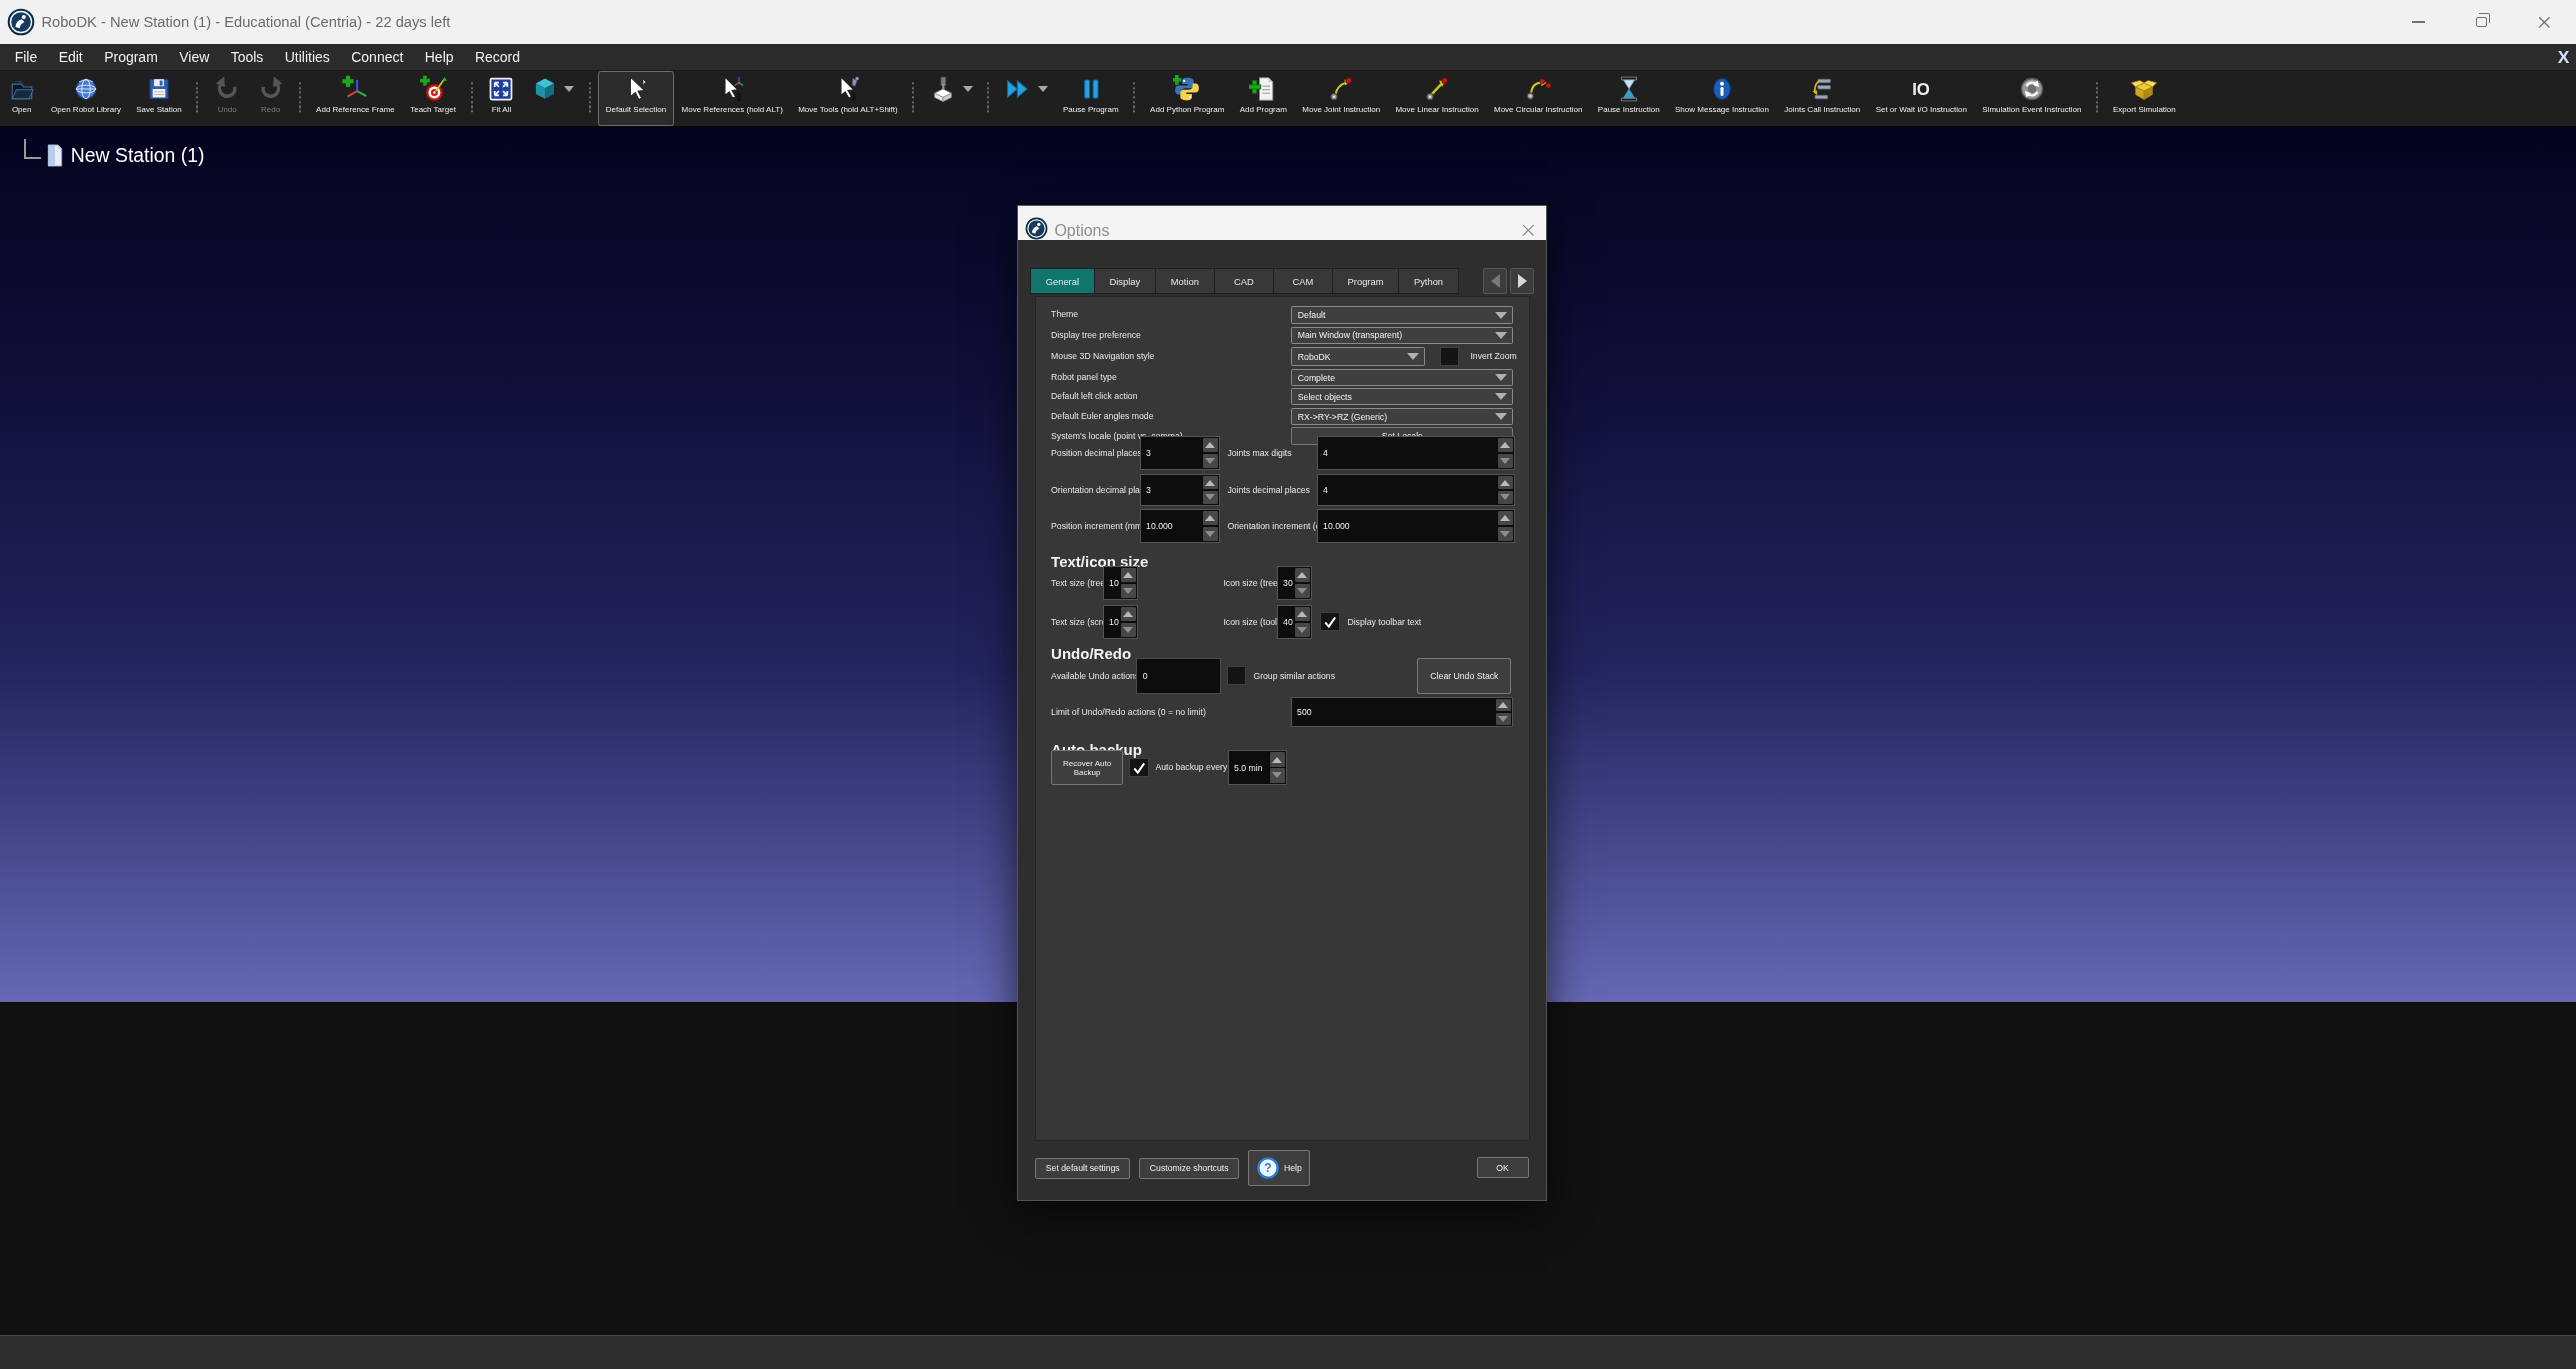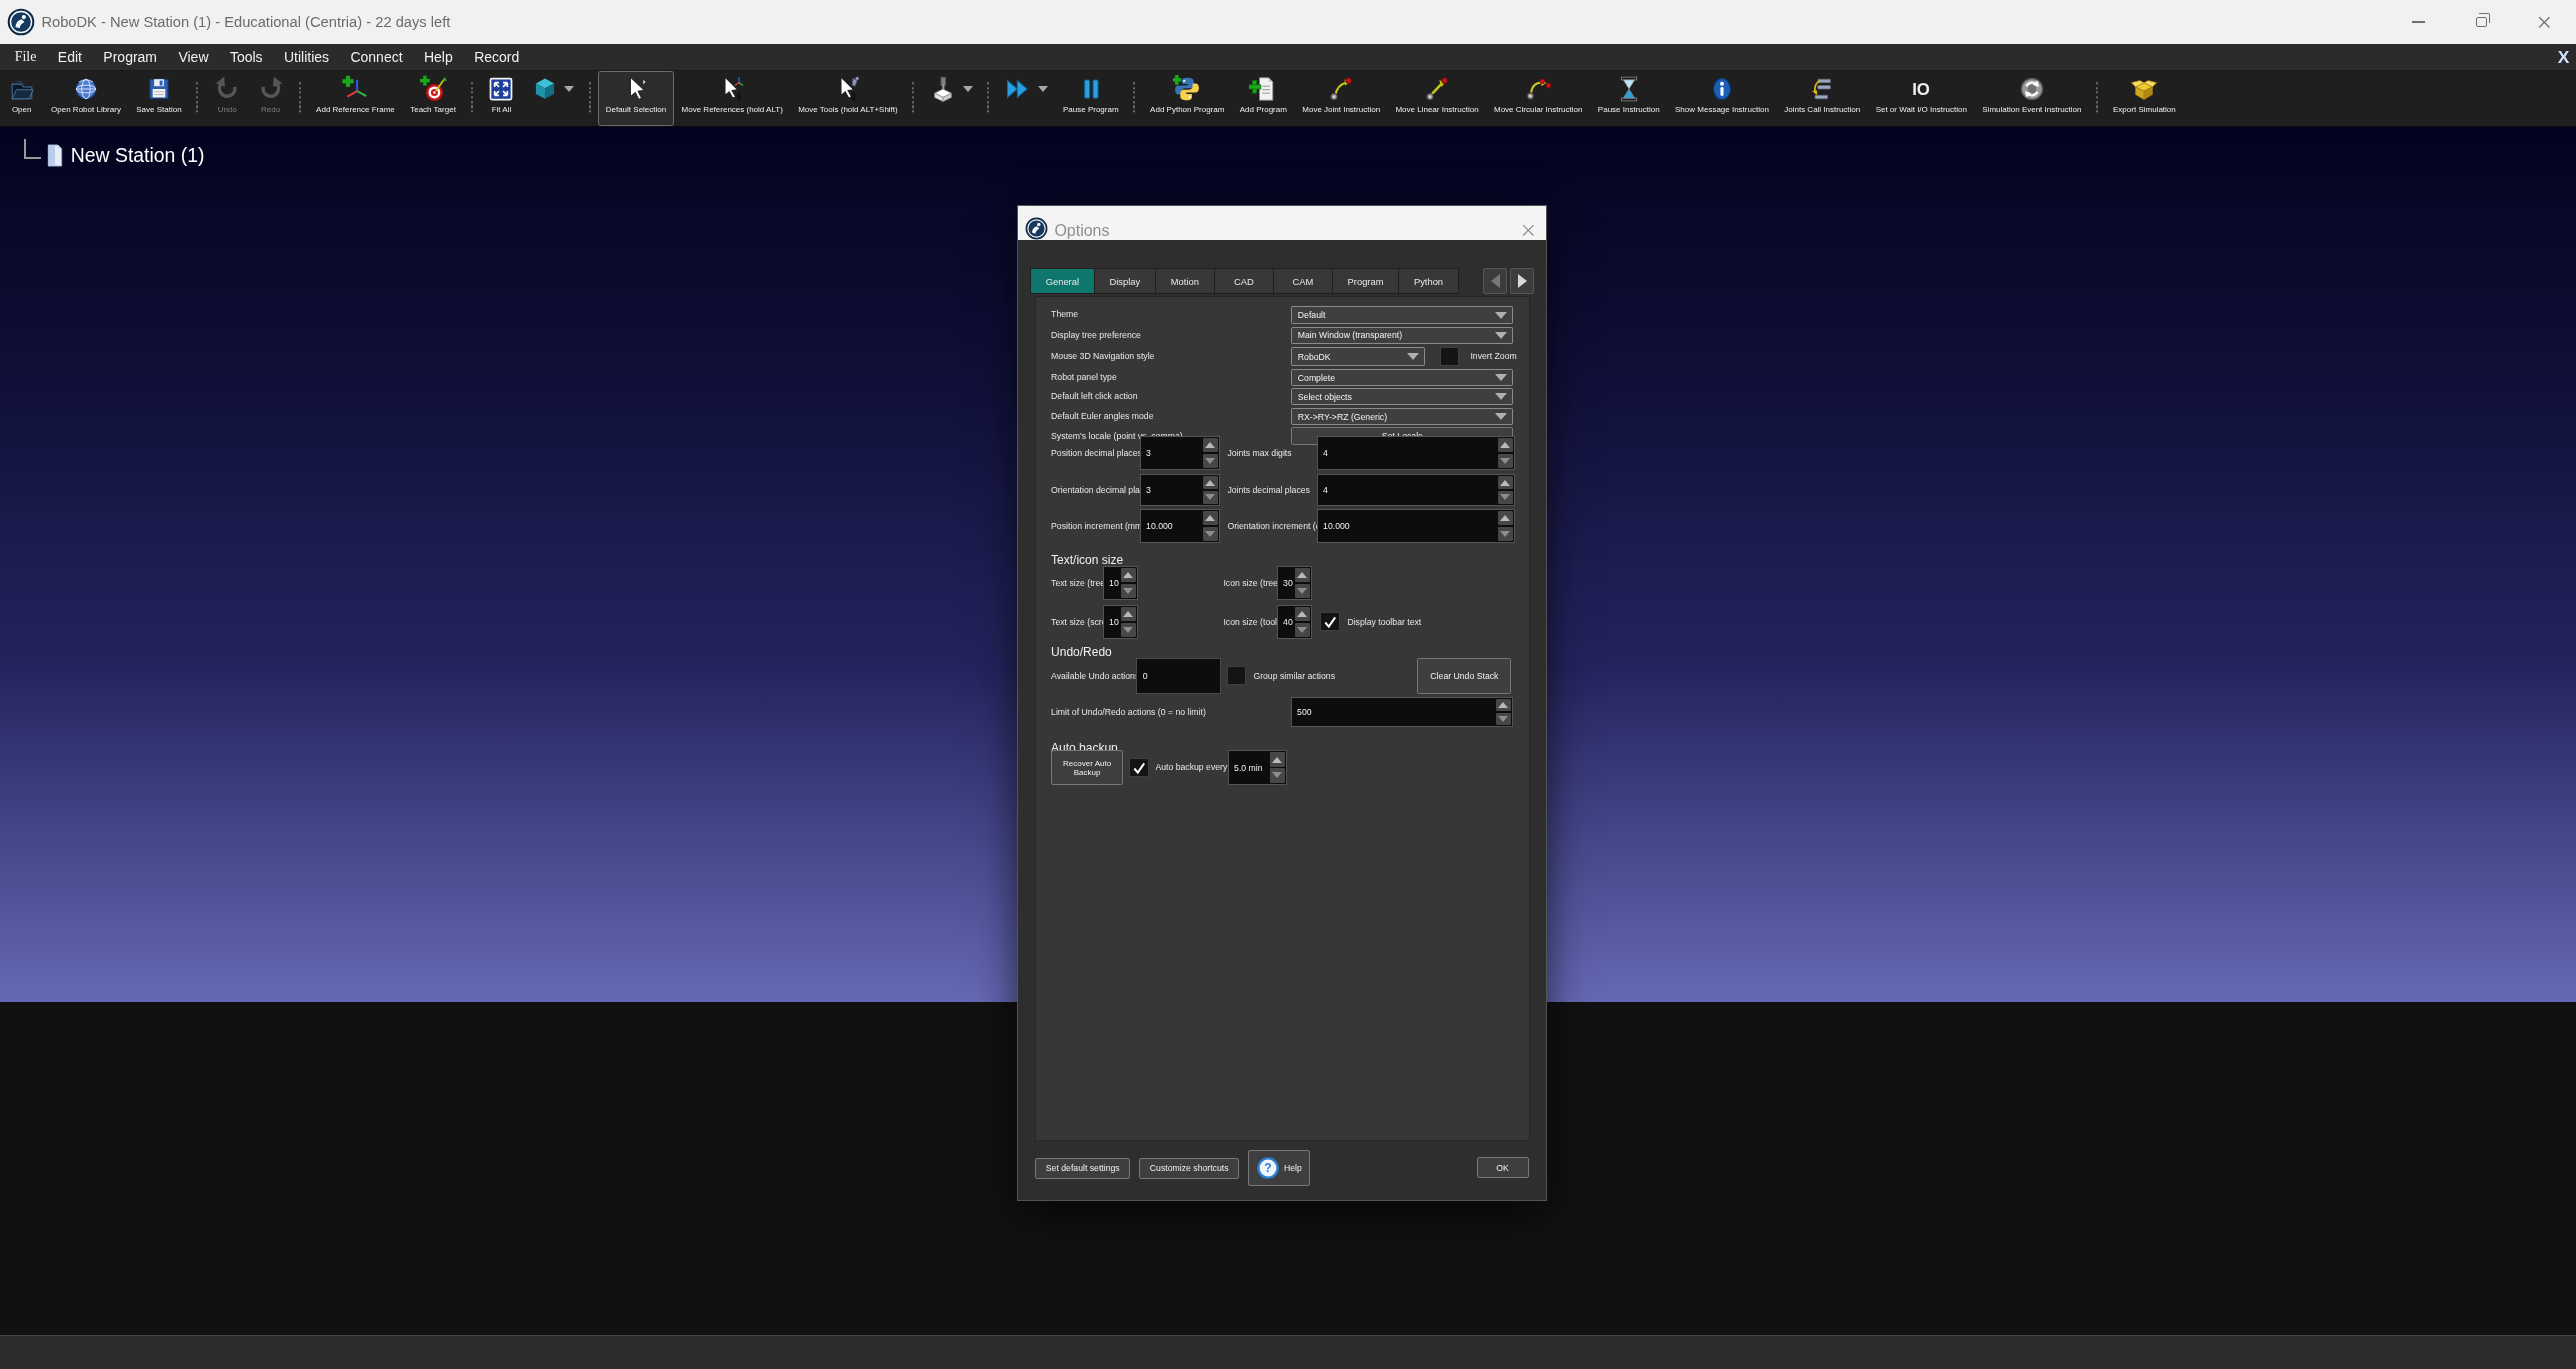--- a/index.html
+++ b/index.html
@@ -14,21 +14,21 @@
   .win-controls { margin-left:auto; display:flex; height:100%; }
   .win-btn { width:63px; height:100%; display:flex; align-items:center; justify-content:center; cursor:default; }
   .win-min i { display:block; width:13.4px; height:1.3px; background:#707070; }
   .win-max i { display:block; width:10.7px; height:10.7px; border:1.3px solid #707070; border-radius:2px; position:relative; }
   .win-max i::before { content:""; position:absolute; left:2px; top:-4.7px; width:9.4px; height:9.4px; border:1.3px solid #707070; border-left:none; border-bottom:none; border-radius:0 2px 0 0; }
   .win-close svg { width:14.7px; height:14.7px; }
 
   
   .menubar { position:absolute; left:0; top:44px; width:100%; height:27px; background:#2b2b2b; display:flex; align-items:center; border-bottom:0.7px solid #1a1a1a; }
   .menu-item { color:#f2f2f2; font-size:14px; padding:0 10.7px; height:100%; display:flex; align-items:center; cursor:default; }
-  .menu-item:first-child { margin-left:4px;font-family:Liberation Serif, serif; }
+  .menu-item:first-child { margin-left:4px; }
   .menubar .menu-close { margin-left:auto; margin-right:6.7px; color:#cfe2ff; font-size:17.4px; font-weight:bold; }
 
   
   .toolbar { position:absolute; left:0; top:71px; width:100%; height:56px; background:#1f1f1f; display:flex; align-items:stretch; border-bottom:0.7px solid #0a0a0a; }
   .tb-group { display:flex; align-items:stretch; }
   .tb-sep { width:5.4px; margin:10.7px 5.4px; background:repeating-linear-gradient(to bottom,#6a6a6a 0 2px, transparent 2px 4.7px); background-size:2px 100%; background-repeat:repeat-y; background-position:center; flex:0 0 auto; }
   .tb-btn { display:flex; flex-direction:column; align-items:center; justify-content:flex-start; padding:2.7px 6.7px 1.3px; cursor:default; border:0.7px solid transparent; border-radius:2.7px; }
   .tb-btn.selected { border-color:#6e6e6e; background:#2c2c2c; }
   .tb-iconrow { display:flex; align-items:center; height:29.5px; }
   .tb-btn svg.tb-ic { width:28px; height:28px; }
@@ -61,21 +61,21 @@
   .dlg-tab:last-of-type { border-right:0.7px solid #1f1f1f; }
   .dlg-tab.active { background:#0f766e; }
   .tab-scroll { margin-left:auto; display:flex; gap:2.7px; }
   .tab-arrow { width:24px; height:26px; background:#3c3c3c; border:0.7px solid #565656; border-radius:2px; display:flex; align-items:center; justify-content:center; }
   .tab-arrow .tri-l { width:0;height:0;border-top:7.4px solid transparent;border-bottom:7.4px solid transparent;border-right:9.4px solid #777; }
   .tab-arrow .tri-r { width:0;height:0;border-top:7.4px solid transparent;border-bottom:7.4px solid transparent;border-left:9.4px solid #d8d8d8; }
 
   .dlg-panel { position:absolute; left:17.4px; top:90px; width:495px; height:845px; background:#373737; border:0.7px solid #262626; }
 
   .lbl { position:absolute; color:#e9e9e9; font-size:8.7px; white-space:nowrap; }
-  .hdr { position:absolute; color:#f2f2f2; font-size:12px; font-weight:normal; white-space:nowrap; }
+  .hdr { position:absolute; color:#f2f2f2; font-size:15px; font-weight:bold; white-space:nowrap; }
 
   .combo { position:absolute; height:17.4px; background:#3f3f3f; border:0.7px solid #8b8b8b; border-radius:1.3px; color:#f5f5f5; font-size:8.7px; display:flex; align-items:center; padding:0 20px 0 5.4px; }
   .combo .dd { position:absolute; right:5.4px; width:0; height:0; border-left:6px solid transparent; border-right:6px solid transparent; border-top:7.4px solid #b0b0b0; }
 
   .btn { position:absolute; background:#3e3e3e; border:0.7px solid #787878; border-radius:2px; color:#f2f2f2; font-size:8.7px; display:flex; align-items:center; justify-content:center; cursor:default; }
 
   .spin { position:absolute; background:#0d0d0d; border:0.7px solid #555; display:flex; }
   .spin .val { flex:1; color:#f2f2f2; font-size:8.7px; display:flex; align-items:center; padding-left:4.7px; overflow:hidden; white-space:nowrap; }
   .spin .arrows { width:18px; display:flex; flex-direction:column; gap:1.3px; padding:1.3px; background:#0d0d0d; }
   .spin .arrows > div { flex:1; background:#474747; border-radius:1.3px; display:flex; align-items:center; justify-content:center; }

